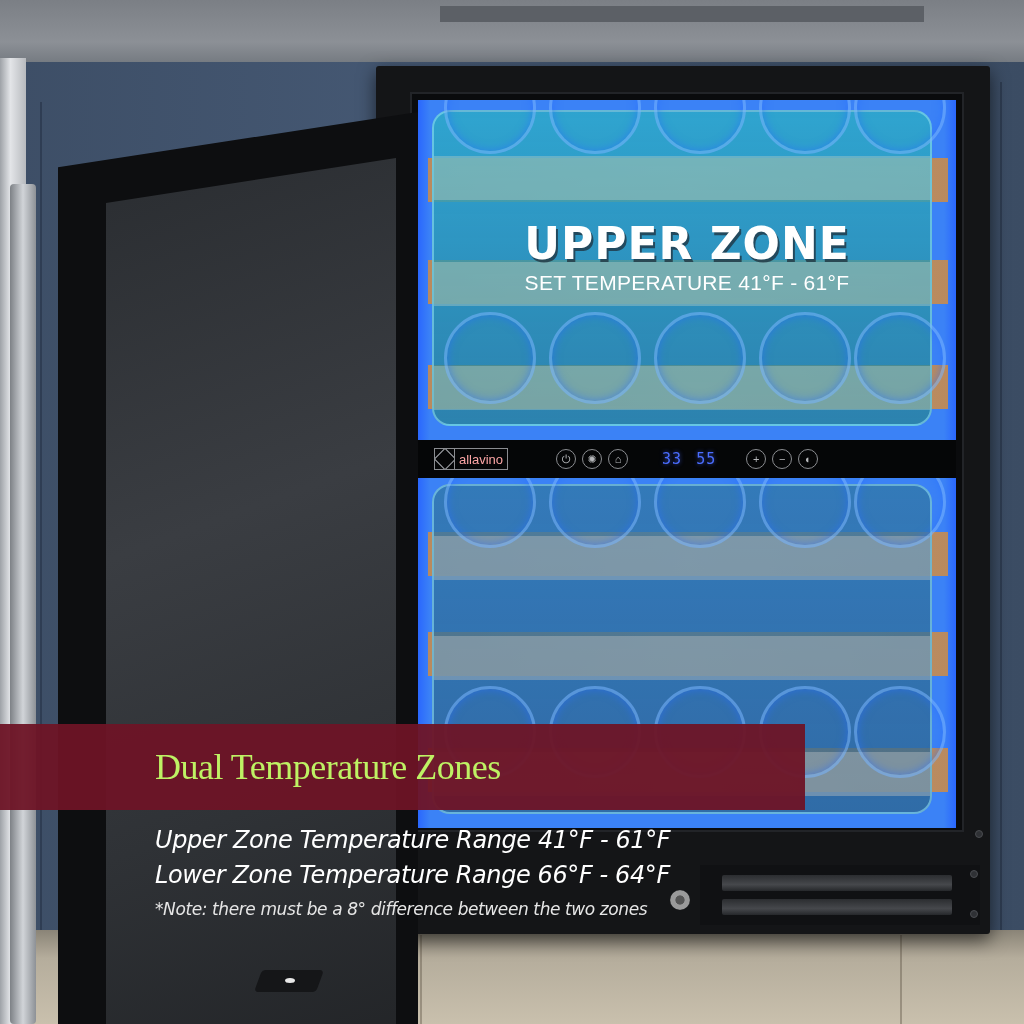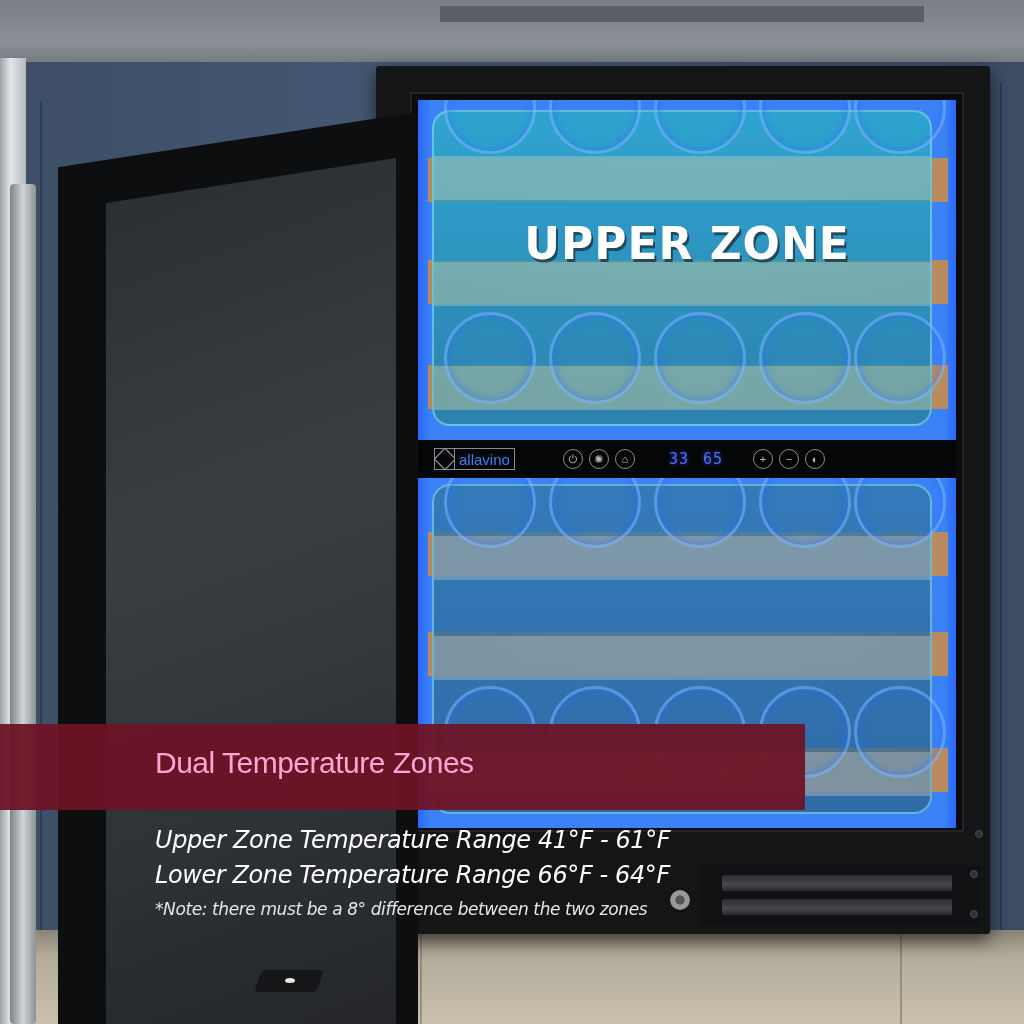--- a/index.html
+++ b/index.html
@@ -60,21 +60,21 @@
   .zone-lower .zone-sub { top: 150px; left: 12px; }
 
   
   .control-panel { position: absolute; left: 418px; top: 440px; width: 538px; height: 38px;
     background: #050607; display: flex; align-items: center; }
   .brand { margin-left: 16px; display: flex; align-items: center; border: 1px solid #8a8c90;
     height: 22px; padding: 0 4px 0 0; }
   .brand-mark { width: 20px; height: 20px; border-right: 1px solid #8a8c90; position: relative; overflow: hidden; }
   .brand-mark::before, .brand-mark::after { content: ""; position: absolute; left: 2px; top: 2px;
     width: 14px; height: 14px; border: 1px solid #8a8c90; transform: rotate(45deg); }
-  .brand-name { color: #3b82f6; font-size: 15px; margin-left: 4px; }
+  .brand-name { color: #fca5a5; font-size: 13px; margin-left: 4px; }
   .ctrl-btn { width: 20px; height: 20px; border-radius: 50%; border: 1px solid #8a8c90;
     color: #b8babd; font-size: 11px; display: flex; align-items: center; justify-content: center; margin-left: 6px; }
   .ctrl-btn.first { margin-left: 48px; }
   .ctrl-btn.plus { margin-left: 30px; }
   .readout { color: #4a6dff; font-family: "DejaVu Sans Mono", monospace; font-size: 15px;
     margin-left: 34px; letter-spacing: 1px; text-shadow: 0 0 4px rgba(70,100,255,0.7); }
   .readout .gap { display: inline-block; width: 14px; }
 
   
   .door { position: absolute; left: 36px; top: 72px; width: 380px; height: 952px; }
@@ -87,22 +87,22 @@
     background: linear-gradient(90deg, #9ea2a7 0%, #e3e5e8 40%, #b7babe 100%); }
   .handle { position: absolute; left: 10px; top: 184px; width: 26px; height: 840px;
     background: linear-gradient(90deg, #7d8186 0%, #d1d4d8 50%, #8d9196 100%); border-radius: 4px; }
   .hinge { position: absolute; left: 258px; top: 970px; width: 62px; height: 22px;
     background: #151618; border-radius: 4px; transform: skewX(-20deg); }
   .hinge-dot { position: absolute; left: 285px; top: 978px; width: 10px; height: 5px; border-radius: 50%; background: #e8e8e8; }
 
   
   .banner { position: absolute; left: 0; top: 724px; width: 805px; height: 86px;
     background: rgba(110,20,38,0.95); }
-  .banner-title { position: absolute; left: 155px; top: 22px; color: #f9a8d4;
-    font-family: Liberation Sans, sans-serif; font-size: 30px; font-weight: normal; letter-spacing: -0.5px; }
+  .banner-title { position: absolute; left: 155px; top: 22px; color: #bef264;
+    font-family: Liberation Serif, serif; font-size: 36px; font-weight: normal; letter-spacing: -0.5px; }
 
   .spec { position: absolute; left: 155px; color: #ffffff; font-family: "DejaVu Sans", sans-serif;
     font-style: italic; font-weight: 300; letter-spacing: -0.4px; }
   .spec-1 { top: 826px; font-size: 24px; }
   .spec-2 { top: 861px; font-size: 24px; }
   .spec-note { top: 899px; font-size: 17px; color: #e6e6e6; }
 
   .lock { position: absolute; left: 670px; top: 890px; width: 20px; height: 20px; border-radius: 50%;
     background: radial-gradient(circle, #555 0 30%, #9a9a9a 35% 65%, #777 70%); }
 </style>
@@ -137,38 +137,39 @@
     <div class="bottle" style="left:220px;top:-50px;"></div>
     <div class="bottle" style="left:325px;top:-50px;"></div>
     <div class="bottle" style="left:420px;top:-50px;"></div>
     <div class="bottle" style="left:10px;top:200px;"></div>
     <div class="bottle" style="left:115px;top:200px;"></div>
     <div class="bottle" style="left:220px;top:200px;"></div>
     <div class="bottle" style="left:325px;top:200px;"></div>
     <div class="bottle" style="left:420px;top:200px;"></div>
   </div>
   <div class="zone-title">UPPER ZONE</div>
+  <div class="zone-sub">SET TEMPERATURE 41°F - 61°F</div>
 </div>
 
 <div class="control-panel">
   <div class="brand">
     <div class="brand-mark"></div>
     <span class="brand-name">allavino</span>
   </div>
   <div class="ctrl-btn first">
     <span>⏻</span>
   </div>
   <div class="ctrl-btn">
     <span>✺</span>
   </div>
   <div class="ctrl-btn">
     <span>⌂</span>
   </div>
   <div class="readout">
-    <span>33</span><span class="gap"></span><span>65</span>
+    <span>33</span><span class="gap"></span><span>55</span>
   </div>
   <div class="ctrl-btn plus">
     <span>+</span>
   </div>
   <div class="ctrl-btn">
     <span>−</span>
   </div>
   <div class="ctrl-btn">
     <span>◐</span>
   </div>

